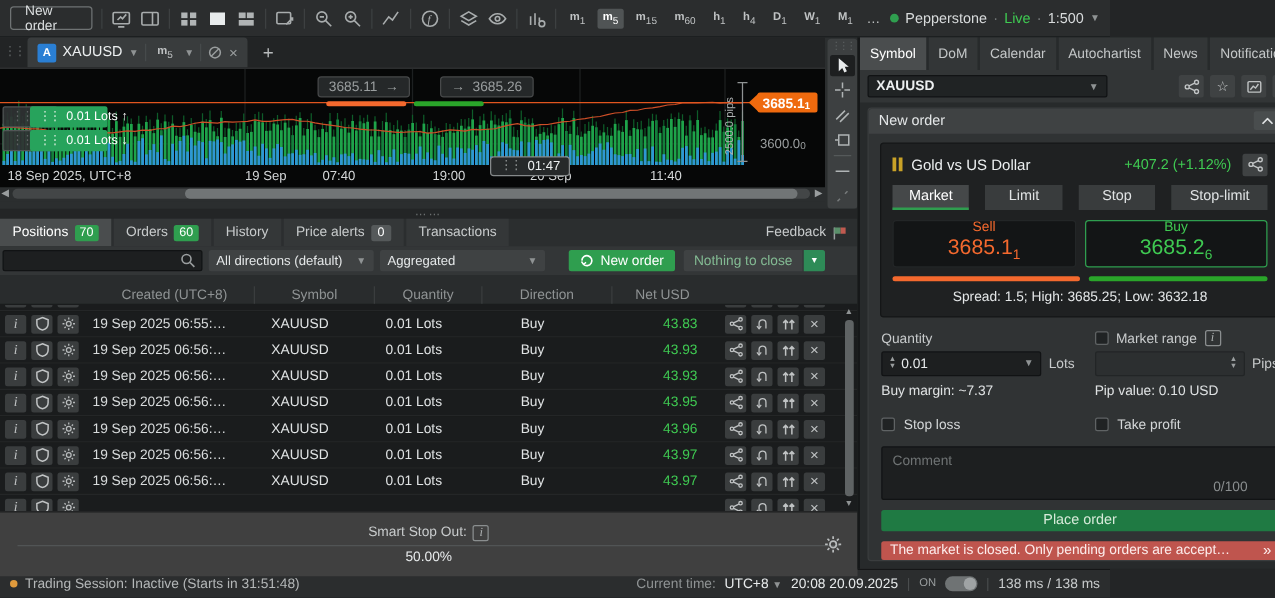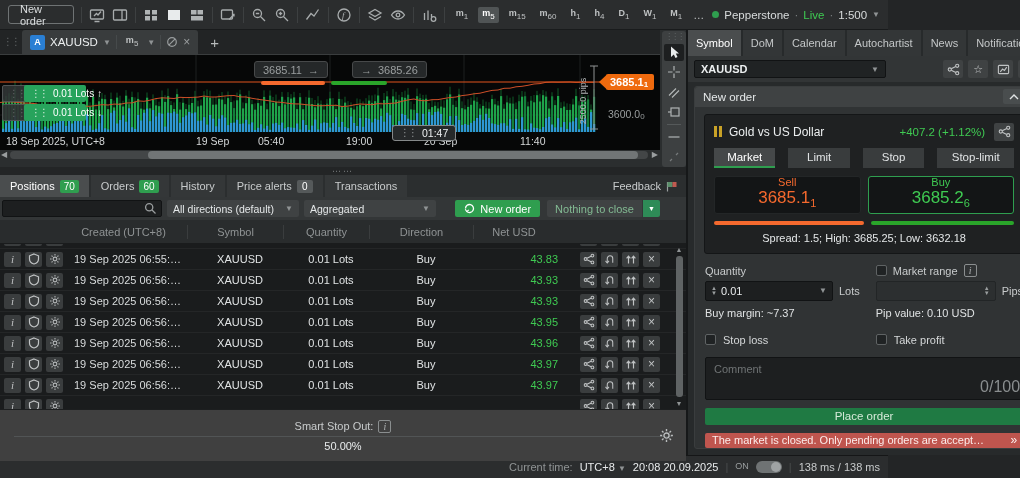--- a/index.html
+++ b/index.html
@@ -66,21 +66,21 @@
 .badge.gray{background:#55595a}
 .feedback{margin-left:auto;display:flex;align-items:center;gap:5px;color:#c8cbcc}
 .filterrow{height:23px;background:#333637;display:flex;align-items:center;gap:5px;padding:0 26px 0 2px;flex:none}
 .search{width:160px;height:17px;background:#1d1f20;border:1px solid #111314;border-radius:2px;display:flex;align-items:center;justify-content:flex-end;padding:0 4px}
 .dd{height:17px;background:#3f4243;border-radius:2px;display:flex;align-items:center;padding:0 6px;color:#e4e7e8;font-size:10.5px;gap:4px}
 .dd .caret{margin-left:auto}
 .btn-green{height:17px;background:#2f9e4f;border-radius:2px;color:#fff;display:flex;align-items:center;gap:5px;padding:0 9px;margin-left:auto}
 .ntc{height:17px;display:flex;margin-left:2px}
 .ntc .lab{background:#3f4243;color:#83ba93;display:flex;align-items:center;padding:0 8px;border-radius:2px 0 0 2px}
 .ntc .ar{width:17px;background:#2e8b57;color:#fff;display:flex;align-items:center;justify-content:center;font-size:7px;border-radius:0 2px 2px 0;margin-left:1px}
-.thead{height:24px;background:#292c2d;display:flex;align-items:center;padding-left:60px;color:#8f9394;flex:none;border-bottom:1px solid #1a1c1d}
+.thead{height:24px;background:#292c2d;display:flex;align-items:flex-end;padding-left:76px;color:#8f9394;flex:none;border-bottom:1px solid #1a1c1d}
 .th{text-align:center;border-right:1px solid #3a3d3e;height:14px;line-height:14px}
 .th:last-child{border-right:none}
 .tbody{height:165px;overflow:hidden;position:relative;background:#161819;flex:none}
 .trow{display:flex;align-items:center;height:21px;background:#1a1c1d;border-bottom:1px solid #242627;padding-left:4px}
 .trow.partial{margin-top:-16px}
 .ic3{display:flex;gap:4px;width:60px;flex:none}
 .icbtn{width:17px;height:15px;background:#3a3d3e;border-radius:2px;display:flex;align-items:center;justify-content:center;color:#c0c3c4;flex:none}
 .icbtn svg{stroke:#c0c3c4;fill:none;stroke-width:1.2}
 .icbtn i{font-family:"Liberation Serif","DejaVu Serif",serif;font-style:italic;font-size:11px}
 .c-created{width:128px;color:#d8dbdc;padding-left:10px;white-space:nowrap}
@@ -144,21 +144,21 @@
 .flabel{color:#c8cbcc;margin-top:3px;height:14px;display:flex;align-items:center;gap:6px}
 .stepper{height:20px;background:#1d1f20;border:1px solid #111314;border-radius:2px;display:flex;align-items:center;gap:4px;padding:0 5px;margin-top:3px}
 .stepper.dis{background:#2c2f30;border-color:#222526}
 .updn{display:flex;flex-direction:column;color:#9a9e9f;font-size:6px;line-height:5px}
 .wlots{display:flex;align-items:center;gap:6px;margin-top:3px}
 .wlots .stepper{flex:1;margin-top:0}
 .minfo{color:#dfe2e3;margin-top:6px;height:13px}
 .cbrow{margin-top:13px;height:14px;display:flex;align-items:center;gap:7px;color:#d4d7d8}
 .cb{width:11px;height:11px;background:#202324;border:1px solid #5f6364;border-radius:2px;flex:none}
 .comment{margin:10px 10px 0;height:46px;background:#1d1f20;border:1px solid #111314;border-radius:2px;position:relative;color:#6f7374;padding:5px 8px}
-.comment .cnt{position:absolute;right:2px;bottom:3px;color:#8a8e8f;font-size:16px}
+.comment .cnt{position:absolute;right:24px;bottom:3px;color:#8a8e8f;font-size:11px}
 .placebtn{margin:8px 10px 0;height:19px;background:#1f7a43;border-radius:2px;display:flex;align-items:center;justify-content:center;color:#d6ead9;font-size:11.5px}
 .warn{margin:8px 10px 0;height:17px;background:#bf554e;border-radius:2px;display:flex;align-items:center;color:#fceceb;padding:0 7px;white-space:nowrap;overflow:hidden}
 .warn .more{margin-left:auto;font-size:12px;letter-spacing:-1px}
 .mag svg{stroke:#9a9e9f;fill:none;stroke-width:1.3}
 .flag svg{display:block}
 </style>
 </head>
 <body>
 
 <div class="app">
@@ -974,21 +974,21 @@
                   <span>0.01 Lots</span>
                   <b>↓</b>
                 </div>
             </div>
           </div>
 
           <div class="taxis" id="taxis">
               <span class="tl" style="left: 520px;">11:40</span>
               <span class="tl" style="left: 424px;">20 Sep</span>
               <span class="tl" style="left: 346px;">19:00</span>
-              <span class="tl" style="left: 258px;">05:40</span>
+              <span class="tl" style="left: 258px;">07:40</span>
               <span class="tl" style="left: 196px;">19 Sep</span>
               <span class="tl" style="left: 6px;">18 Sep 2025, UTC+8</span>
             <div class="ttip">
                 <span class="grip" style="color:#8f9394">⋮⋮</span>
                 <span>01:47</span>
               </div>
           </div>
 
           <div class="hscroll">
             <span class="hs-ar" style="left:1px">◀</span>
@@ -1640,20 +1640,24 @@
             <span>The market is closed. Only pending orders are accept…</span>
             <span class="more">»</span>
           </div>
         </div>
 
       </div>
     </div>
   </div>
 
   <div class="statusbar">
+    <div class="sess">
+      <span class="dot"></span>
+      <span>Trading Session: Inactive (Starts in 31:51:48)</span>
+    </div>
     <div class="sb-right">
       <span class="lab">Current time:</span>
       <span class="val"><span>UTC+8</span> <span class="caret">▼</span></span>
       <span class="val">20:08 20.09.2025</span>
       <span class="sb-sep">|</span>
       <span class="onlab">ON</span>
       <span class="toggle">
           <span class="knob"></span>
         </span>
       <span class="sb-sep">|</span>

